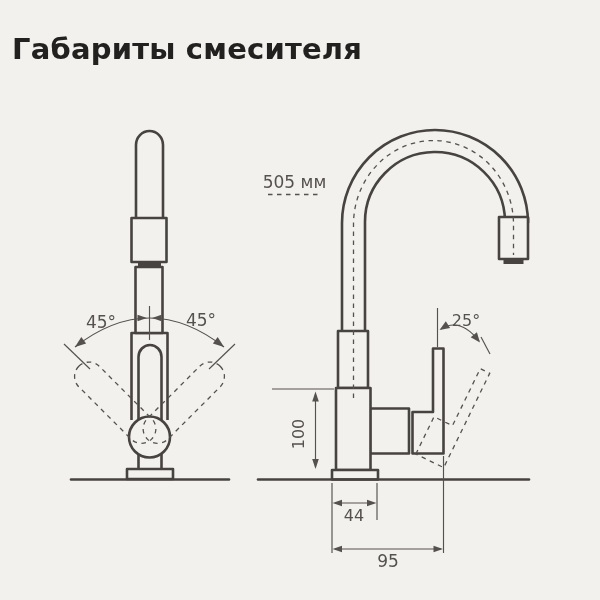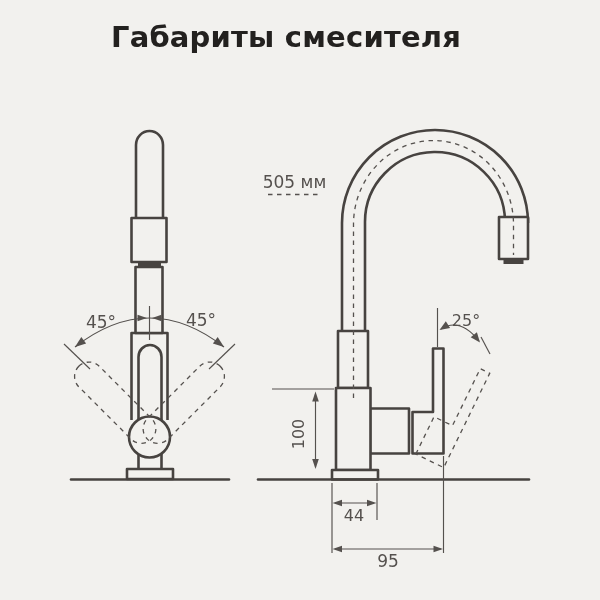--- a/index.html
+++ b/index.html
@@ -8,22 +8,22 @@
     --dimension:#55514e;
     --title:#23211f;
   }
   html,body{margin:0;padding:0;}
   body{
     width:600px;height:600px;position:relative;overflow:hidden;
     background:var(--background);
     font-family:"DejaVu Sans", sans-serif;
   }
   .title{
-    position:absolute;top:20px;left:0;right:28px;margin:0;
-    text-align:center;font-size:29px;font-weight:bold;
+    position:absolute;top:20px;left:0;right:28px;margin:12px;
+    font-size:29px;font-weight:bold;
     color:var(--title);letter-spacing:.2px;
   }
   svg{position:absolute;left:0;top:0;}
   .ln  {stroke:var(--outline);stroke-width:2.6;fill:none;stroke-linecap:round;}
   .lnf {stroke:var(--outline);stroke-width:2.6;fill:var(--background);stroke-linejoin:round;}
   .dark{fill:var(--outline);stroke:none;}
   .dim {stroke:var(--dimension);stroke-width:1.15;fill:none;}
   .dimhead{fill:var(--dimension);stroke:none;}
   .dsh {stroke:var(--dimension);stroke-width:1.3;fill:none;stroke-dasharray:4.5 4.5;}
   .dimtxt{fill:var(--dimension);font-size:16px;font-family:"DejaVu Sans", sans-serif;}

